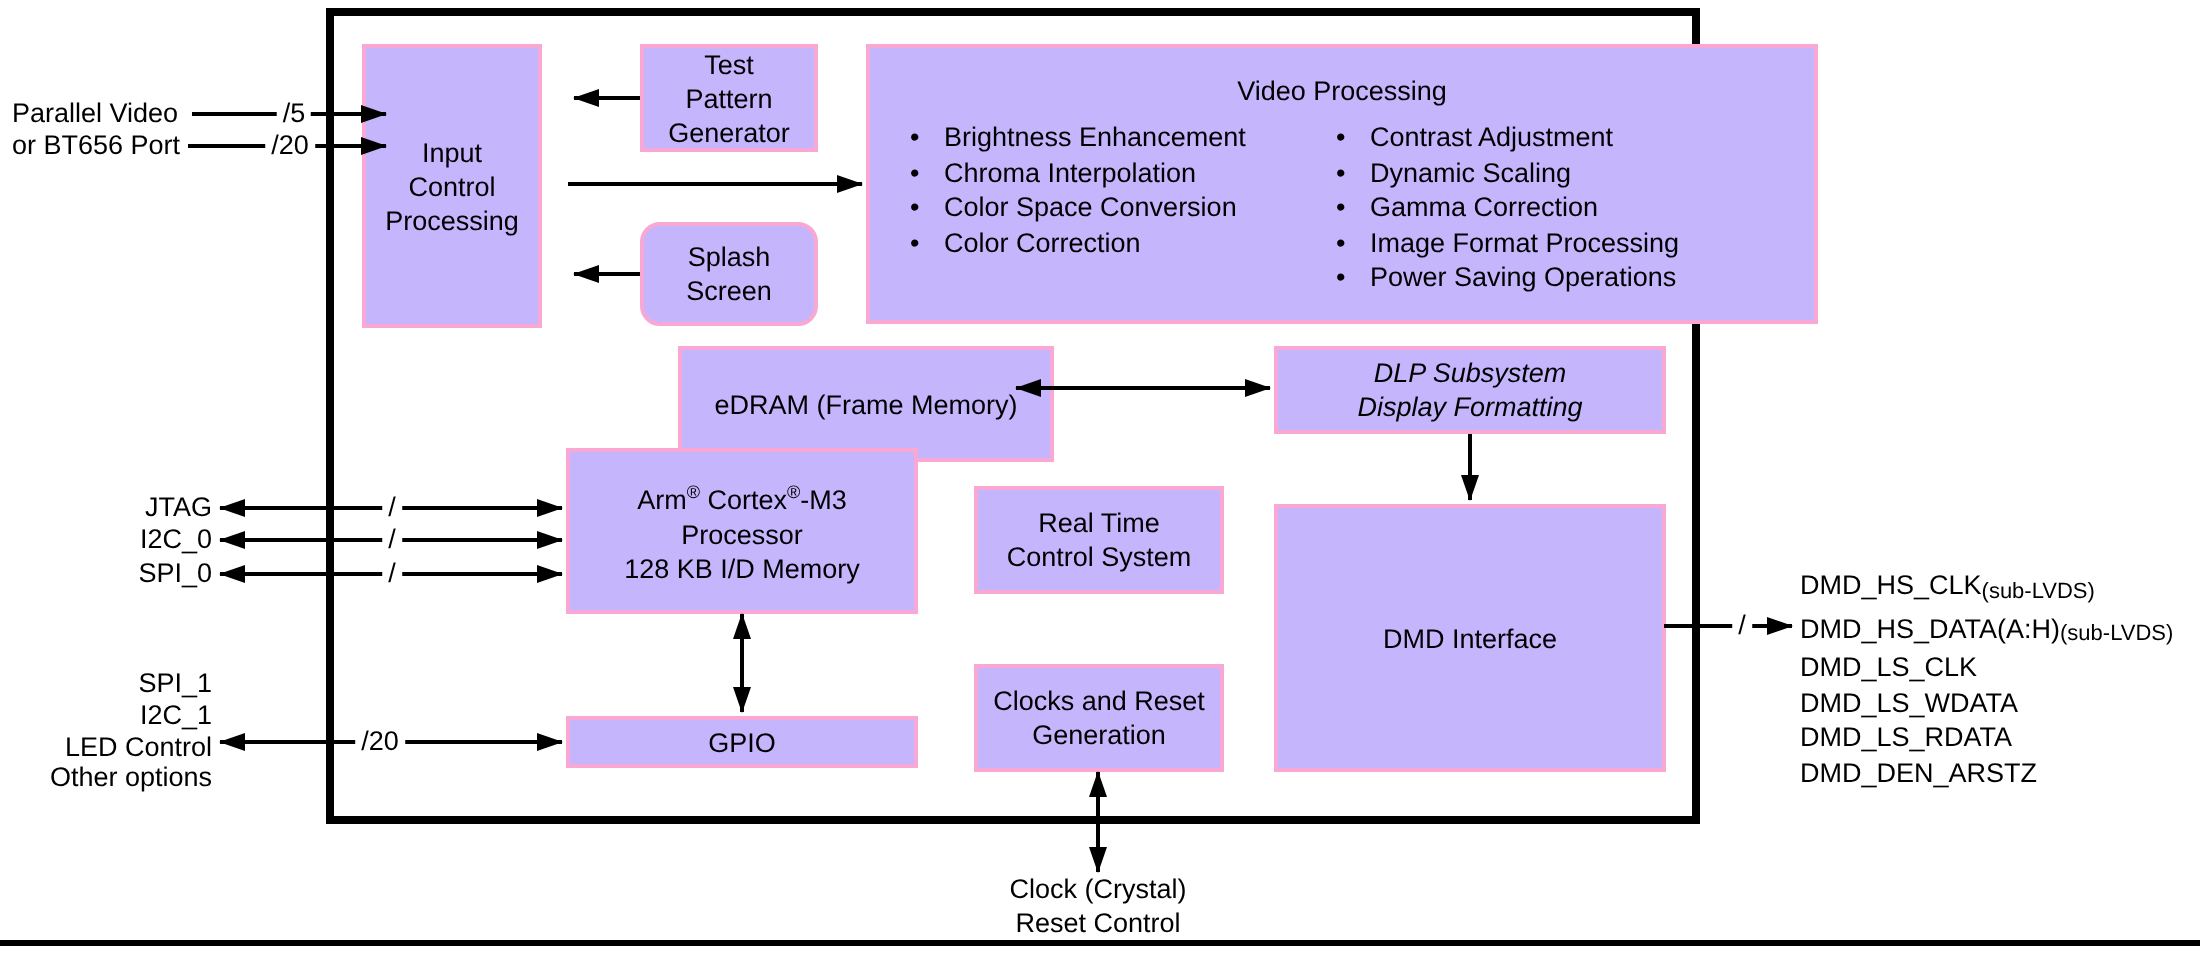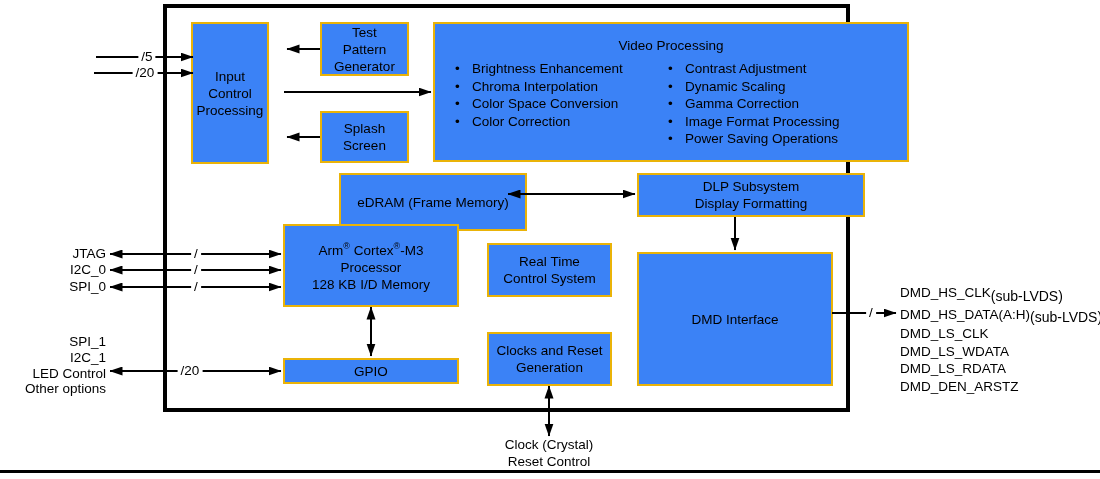--- a/index.html
+++ b/index.html
@@ -2,38 +2,38 @@
 <html><head>
 <meta charset="utf-8">
 <style>
   html,body{margin:0;padding:0;background:#fff;}
   #stage{
     position:relative;width:1100px;height:479px;background:#ffffff;
     font-family:"Liberation Sans","DejaVu Sans",sans-serif;color:#000;
     overflow:hidden;
   }
   .box{
-    position:absolute;border:2px solid #eab308;background:#3b82f6;
+    position:absolute;border:2px solid #f9a8d4;background:#c4b5fd;
     display:flex;align-items:center;justify-content:center;
     box-sizing:border-box;text-align:center;
     font-size:13.5px;line-height:17px;
   }
   .box .label{white-space:pre-line;}
   .box sup{font-size:9px;}
   #outer{
     position:absolute;left:163px;top:4px;width:687px;height:408px;
     border:4px solid #000;background:#fff;box-sizing:border-box;
   }
   
-  .b-input{left:191px;top:22px;width:78px;height:142px;}
+  .b-input{left:181px;top:22px;width:90px;height:142px;}
   .b-tpg{left:320px;top:22px;width:89px;height:54px;}
-  .b-splash{left:320px;top:111px;width:89px;height:52px;}
+  .b-splash{left:320px;top:111px;width:89px;height:52px;border-radius:10px;}
   .b-video{left:433px;top:22px;width:476px;height:140px;display:block;text-align:left;}
   .b-edram{left:339px;top:173px;width:188px;height:58px;}
-  .b-dlp{left:637px;top:173px;width:228px;height:44px;}
+  .b-dlp{left:637px;top:173px;width:196px;height:44px;font-style:italic;}
   .b-arm{left:283px;top:224px;width:176px;height:83px;}
   .b-rtc{left:487px;top:243px;width:125px;height:54px;}
   .b-clocks{left:487px;top:332px;width:125px;height:54px;}
   .b-dmd{left:637px;top:252px;width:196px;height:134px;}
   .b-gpio{left:283px;top:358px;width:176px;height:26px;}
   
   .vp-title{margin-top:13px;text-align:center;font-size:13.5px;line-height:17px;}
   .vp-cols{display:flex;margin:6px 0 0 20px;}
   .vp-cols ul{list-style:none;margin:0;padding:0;}
   .vp-cols ul:first-child{width:213px;}
@@ -42,21 +42,21 @@
   
   .ext{position:absolute;font-size:13.5px;line-height:16px;white-space:pre-line;}
   .t-pv{left:6px;top:49px;text-align:left;}
   .t-ports1{left:10px;top:246px;width:96px;text-align:right;line-height:16.3px;}
   .t-ports2{left:6px;top:334px;width:100px;text-align:right;line-height:15.8px;}
   .t-clock{left:459px;top:437px;width:180px;text-align:center;line-height:16.5px;}
   
   .dmd-sigs{position:absolute;left:900px;top:282px;font-size:13.5px;}
   .dmd-sigs .sig{height:17.5px;display:flex;align-items:center;white-space:nowrap;}
   .dmd-sigs .sig.tall{height:21.5px;}
-  .dmd-sigs .sub{font-size:14px;position:relative;top:3px;}
+  .dmd-sigs .sub{font-size:11px;position:relative;top:3px;}
   
   #wires{position:absolute;left:0;top:0;pointer-events:none;}
   
   .buslabel{
     position:absolute;transform:translate(-50%,-50%);
     background:#fff;padding:0 3px;font-size:13.5px;line-height:14px;
   }
   .l-b5{left:147px;top:57px;}
   .l-b24{left:145px;top:73px;}
   .l-s1{left:196px;top:254px;}
@@ -135,20 +135,22 @@
   </div>
 
   <div class="box b-dmd">
     <span class="label">DMD Interface</span>
   </div>
 
   <div class="box b-gpio">
     <span class="label">GPIO</span>
   </div>
 
+  <div class="ext t-pv">Parallel Video
+or BT656 Port</div>
   <div class="ext t-ports1">JTAG
 I2C_0
 SPI_0</div>
   <div class="ext t-ports2">SPI_1
 I2C_1
 LED Control
 Other options</div>
   <div class="ext t-clock">Clock (Crystal)
 Reset Control</div>
 

